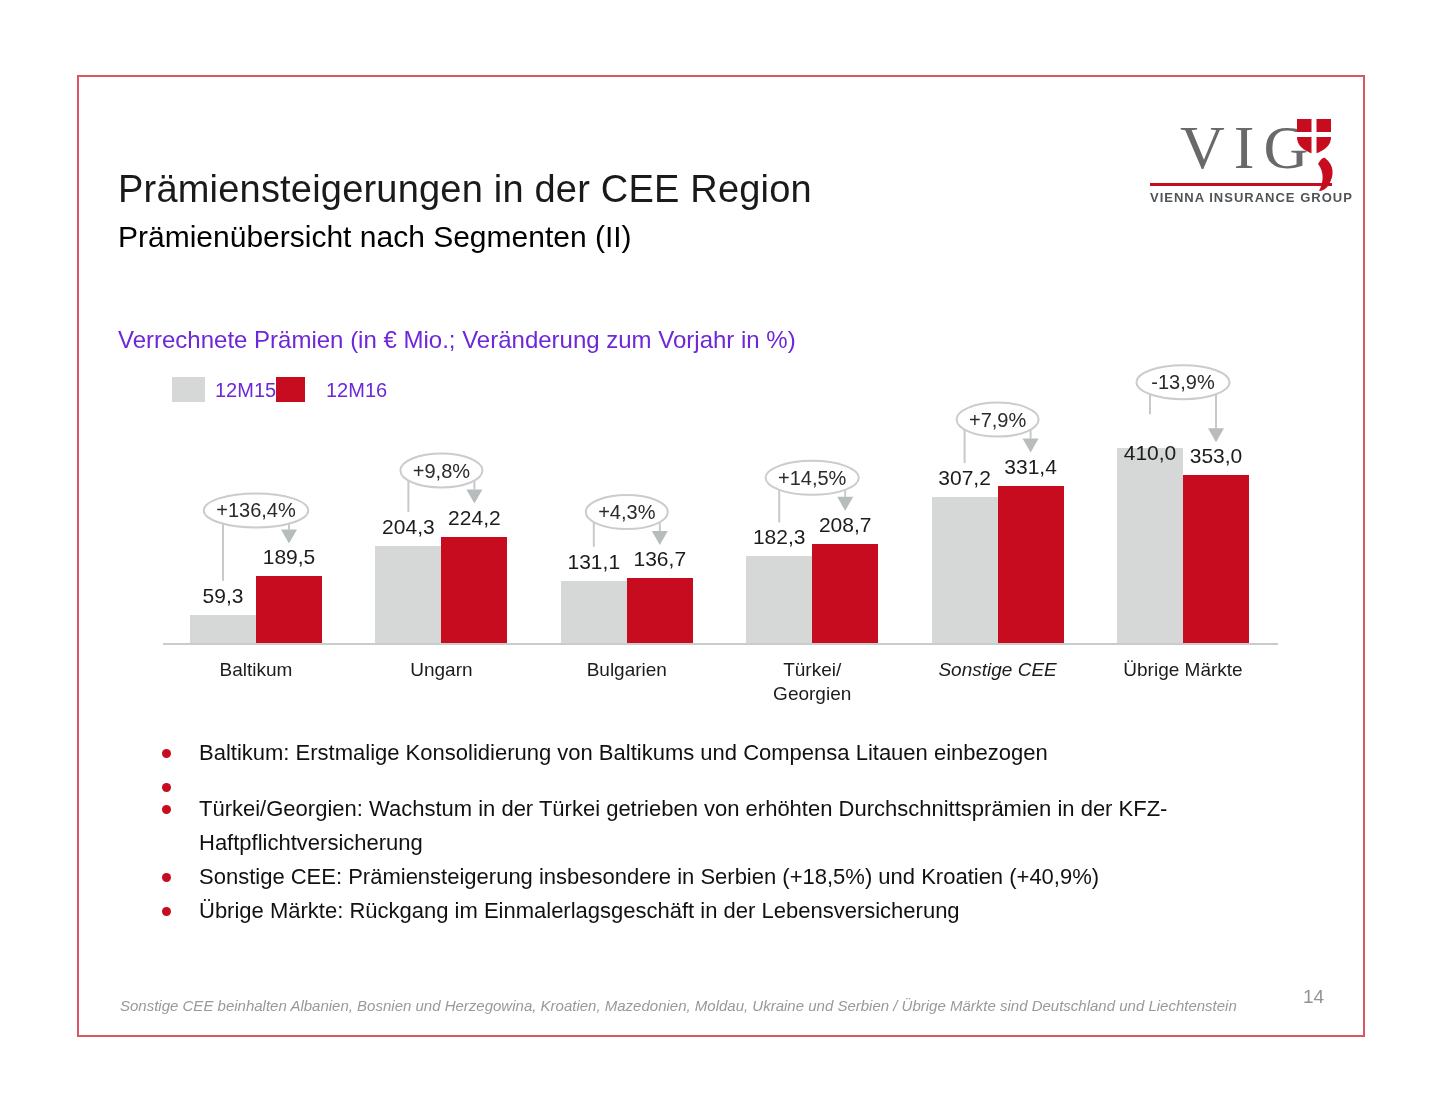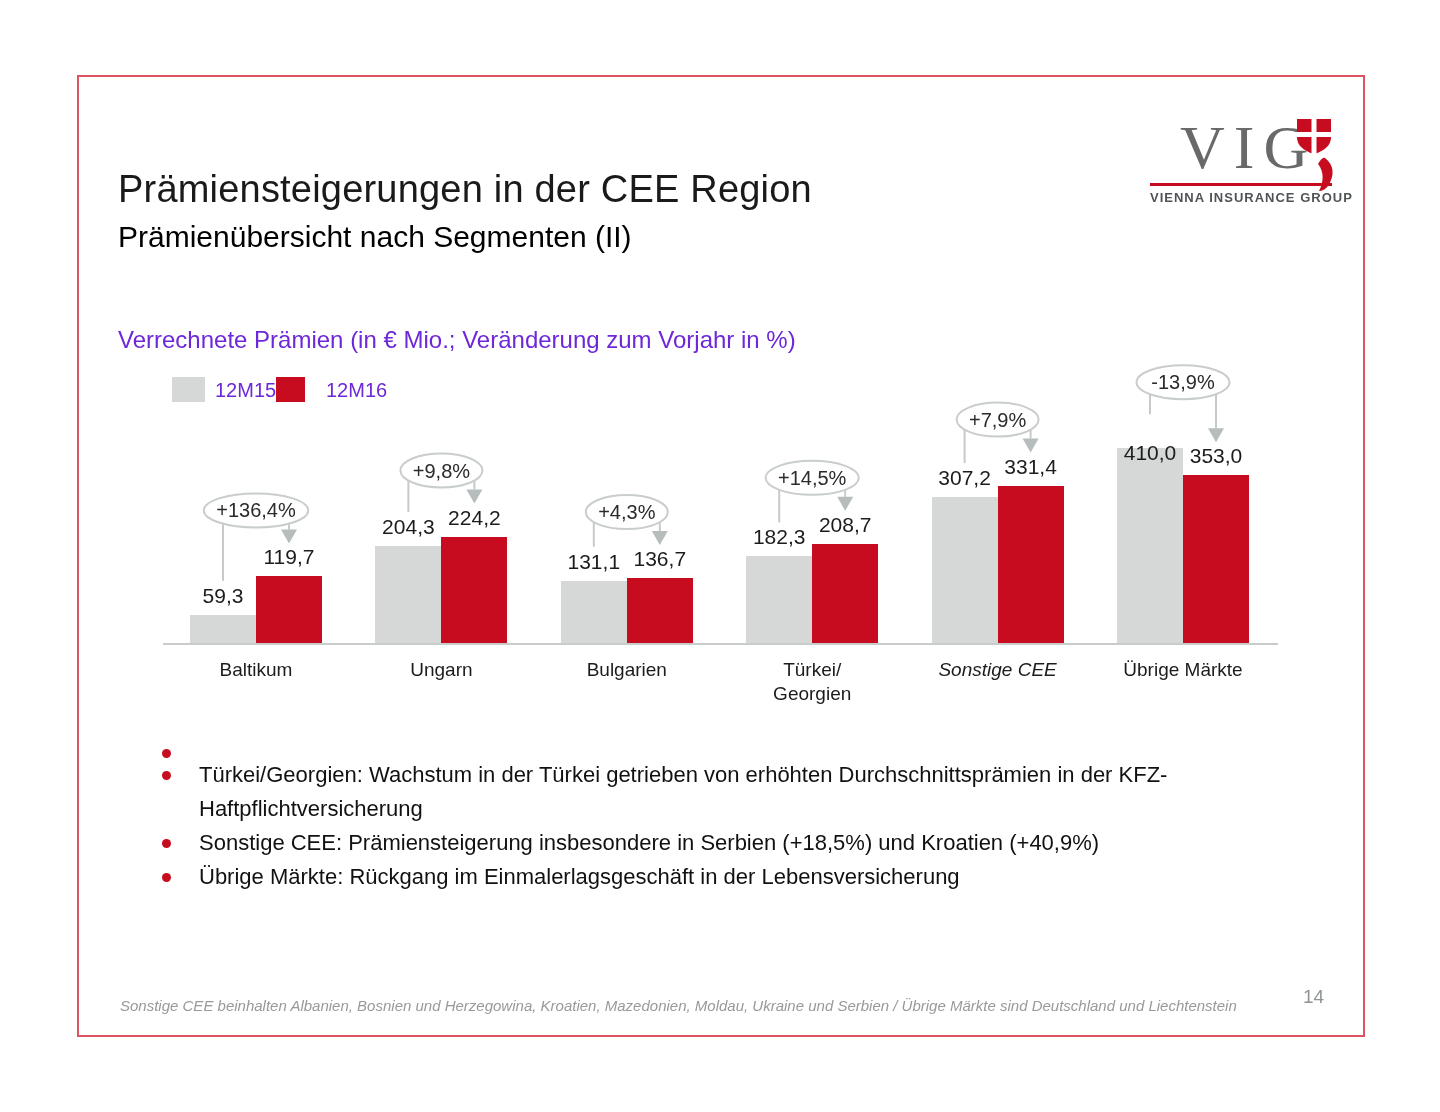--- a/index.html
+++ b/index.html
@@ -56,21 +56,21 @@
 <div class="abs legend-swatch" style="left: 172px; background: rgb(214, 216, 215);"></div>
 <div class="abs legend-label" style="left:215px">12M15</div>
 <div class="abs legend-swatch" style="left: 276px; width: 29px; background: rgb(198, 12, 30);"></div>
 <div class="abs legend-label" style="left:326px">12M16</div>
 
 <div class="abs axis-line"></div>
 <div id="bars-layer">
     <div class="bar abs" style="left: 190px; top: 614.832px; width: 66px; height: 28.1675px; background: rgb(214, 216, 215);"></div>
     <div class="bar abs" style="left: 256px; top: 576.405px; width: 66px; height: 66.595px; background: rgb(198, 12, 30);"></div>
     <div class="val-label" style="left: 223px; top: 583.832px;">59,3</div>
-    <div class="val-label" style="left: 289px; top: 545.405px;">119,7</div>
+    <div class="val-label" style="left: 289px; top: 545.405px;">189,5</div>
     <div class="cat-label" style="left: 256px;">Baltikum</div>
     <div class="bar abs" style="left: 375.4px; top: 545.957px; width: 66px; height: 97.0425px; background: rgb(214, 216, 215);"></div>
     <div class="bar abs" style="left: 441.4px; top: 536.505px; width: 66px; height: 106.495px; background: rgb(198, 12, 30);"></div>
     <div class="val-label" style="left: 408.4px; top: 514.957px;">204,3</div>
     <div class="val-label" style="left: 474.4px; top: 505.505px;">224,2</div>
     <div class="cat-label" style="left: 441.4px;">Ungarn</div>
     <div class="bar abs" style="left: 560.8px; top: 580.727px; width: 66px; height: 62.2725px; background: rgb(214, 216, 215);"></div>
     <div class="bar abs" style="left: 626.8px; top: 578.067px; width: 66px; height: 64.9325px; background: rgb(198, 12, 30);"></div>
     <div class="val-label" style="left: 593.8px; top: 549.727px;">131,1</div>
     <div class="val-label" style="left: 659.8px; top: 547.067px;">136,7</div>
@@ -121,20 +121,24 @@
     <line x1="1150" y1="382.25" x2="1150" y2="414.25" stroke="#C6CACA" stroke-width="2"></line>
     <line x1="1216" y1="382.25" x2="1216" y2="428.32500000000005" stroke="#C6CACA" stroke-width="2"></line>
     <polygon points="1208,428.32500000000005 1224,428.32500000000005 1216,442.32500000000005" fill="#B7BDBD"></polygon>
     <ellipse cx="1183" cy="382.25" rx="46.599999999999994" ry="17" fill="#ffffff" stroke="#C9CDCD" stroke-width="2"></ellipse>
     <text x="1183" y="389.25" text-anchor="middle" fill="#2b2b2b" font-size="20px" font-family="&quot;Liberation Sans&quot;, sans-serif">-13,9%</text>
   </svg>
 
 <div class="abs bullets">
   <div class="bullet-item">
       <span class="bullet-dot"></span>
+      <span>Baltikum: Erstmalige Konsolidierung von Baltikums und Compensa Litauen einbezogen</span>
+    </div>
+  <div class="bullet-item">
+      <span class="bullet-dot"></span>
     </div>
   <div class="bullet-item">
       <span class="bullet-dot"></span>
       <span>Türkei/Georgien: Wachstum in der Türkei getrieben von erhöhten Durchschnittsprämien in der KFZ-Haftpflichtversicherung</span>
     </div>
   <div class="bullet-item">
       <span class="bullet-dot"></span>
       <span>Sonstige CEE: Prämiensteigerung insbesondere in Serbien (+18,5%) und Kroatien (+40,9%)</span>
     </div>
   <div class="bullet-item">

